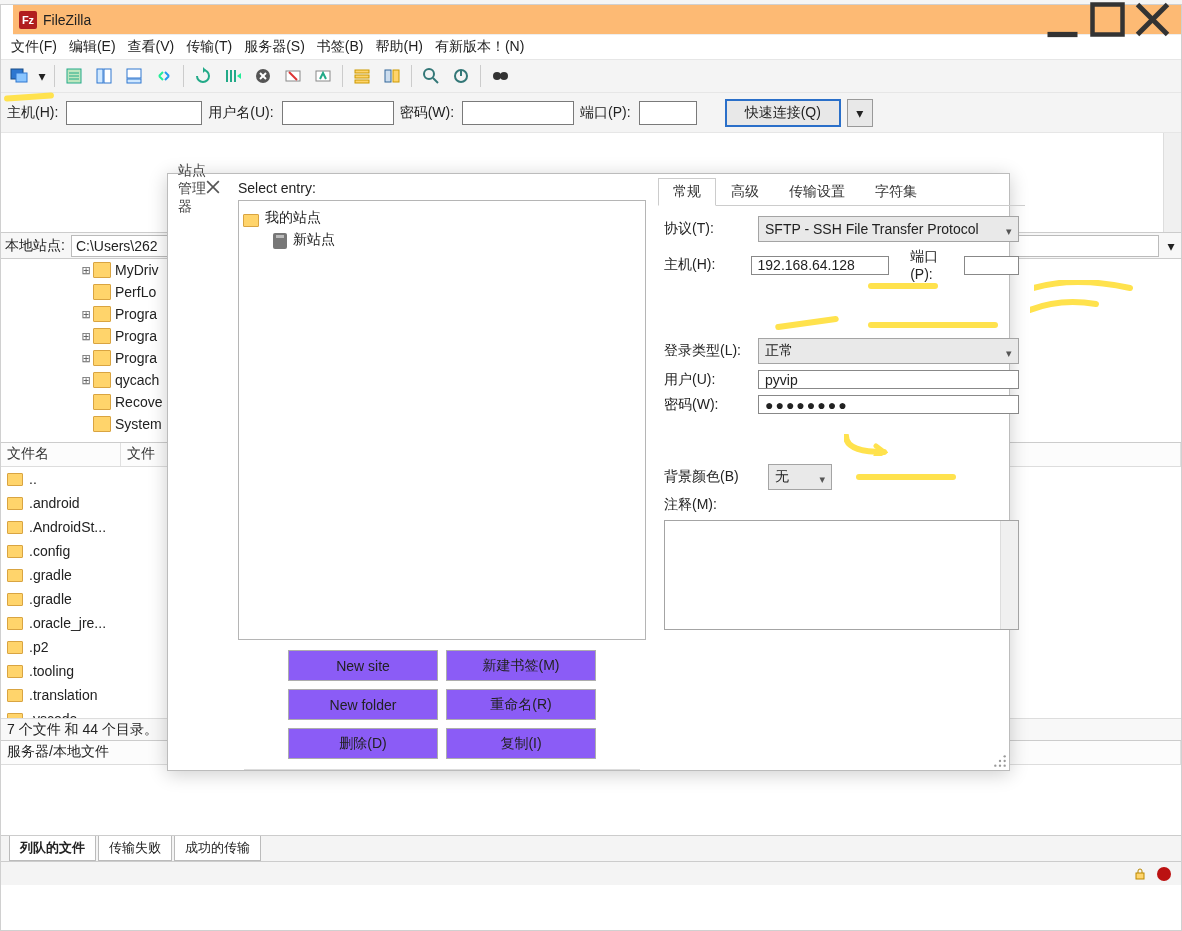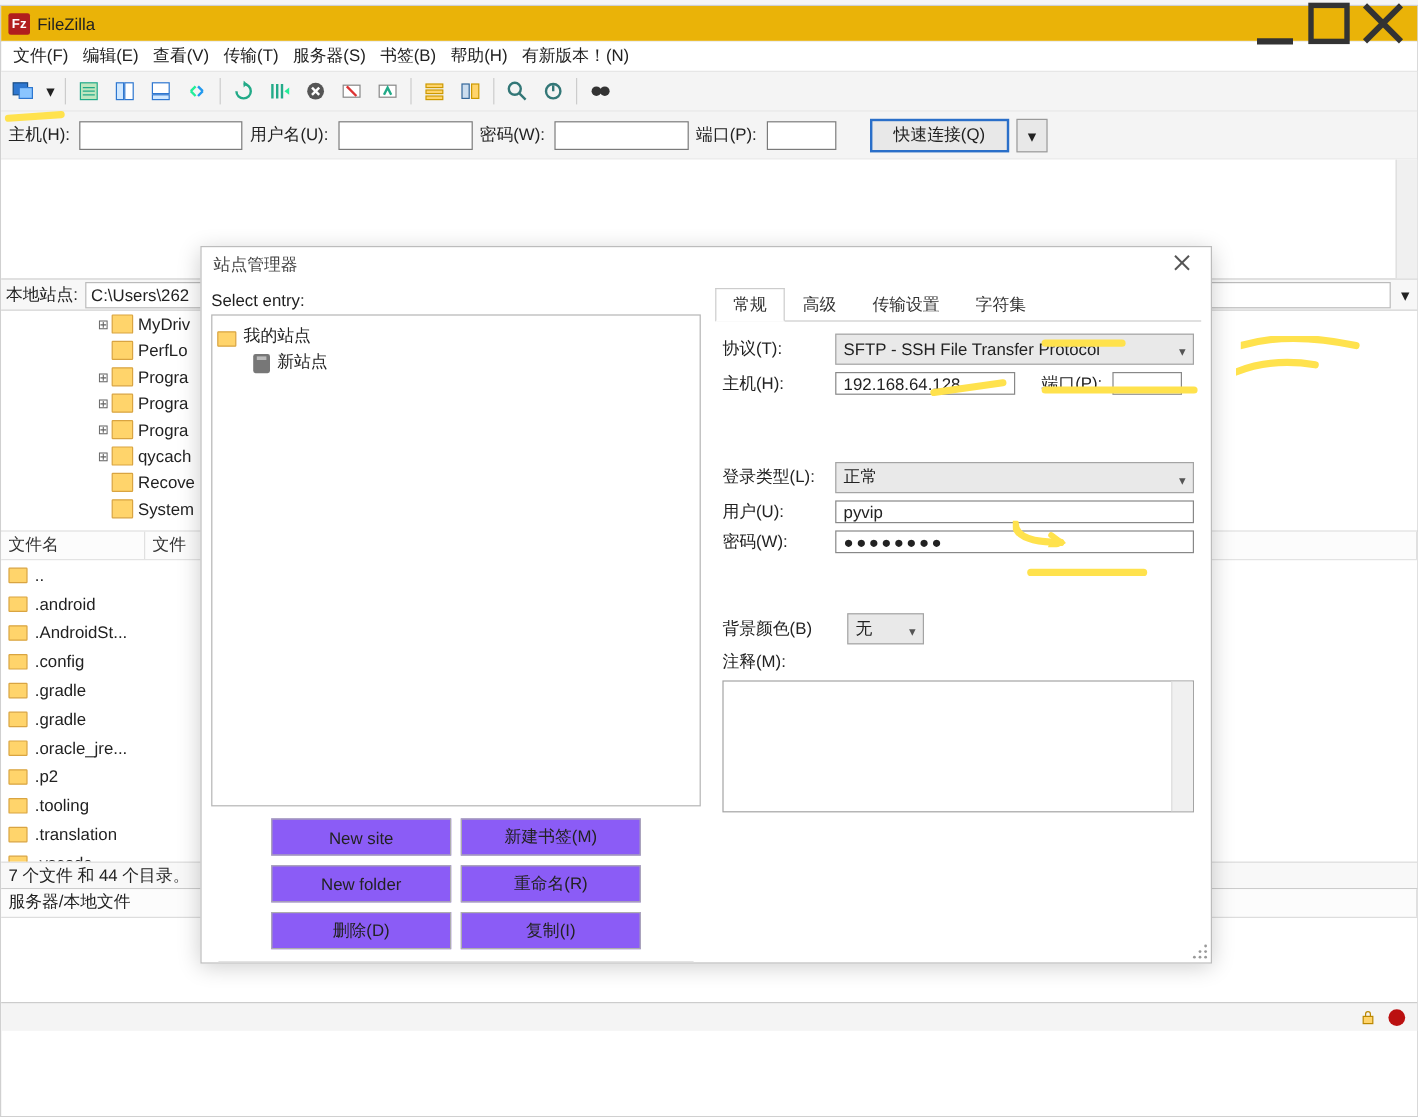--- a/index.html
+++ b/index.html
@@ -25,21 +25,21 @@
   
   .app {
     position:absolute; left:0; top:4px;
     width:1182px; height:927px;
     background:#fff;
     border:1px solid #d0d0d0;
     display:flex; flex-direction:column;
   }
   .titlebar {
     height:30px; display:flex; align-items:center;
-    padding:0 6px; background:#eab308; border-bottom:1px solid #eee;
+    padding:0 6px; background:#fdba74; border-bottom:1px solid #eee;margin-left:12px;
   }
   .fz-logo {
     width:18px; height:18px; background:#b11e1e; color:#fff;
     font-size:11px; font-weight:bold; display:flex;
     align-items:center; justify-content:center; border-radius:2px;
     margin-right:6px;
   }
   .titlebar .spacer{flex:1;}
   .win-btn {
     width:45px; height:30px; display:flex; align-items:center; justify-content:center;
@@ -142,21 +142,21 @@
   .foot-dot{width:14px;height:14px;border-radius:50%;background:#b11;display:inline-block;}
   .lock-ico{width:14px;height:14px;}
 
   
   .dialog {
     position:absolute;
     left:167px; top:173px;
     width:843px; height:598px;
     background:#fff; border:1px solid #bcbcbc;
     box-shadow:0 3px 18px rgba(0,0,0,.2);
-    display:flex; flex-direction:column;margin-top:32px;
+    display:flex; 
   }
   .dlg-title{
     height:30px; display:flex; align-items:center; padding:0 10px;
     color:#444;
   }
   .dlg-title .spacer{flex:1;}
   .dlg-close{width:28px; text-align:center; color:#555; font-size:16px;}
   .dlg-body{flex:1; display:flex; padding:4px 8px 0 8px; gap:12px;}
   .dlg-left{width:408px; display:flex; flex-direction:column;}
   .sel-label{padding:2px 0 4px 0;}
@@ -515,20 +515,25 @@
 
   <div class="queue-header">
     <div class="col" style="width:186px">服务器/本地文件</div>
     <div class="col" style="width:48px">方向</div>
     <div class="col" style="width:214px">远程文件</div>
     <div class="col" style="width:50px">大小</div>
     <div class="col" style="width:60px">优先级</div>
     <div class="col" style="flex:1">状态</div>
   </div>
   <div class="queue-body"></div>
+  <div class="queue-tabs">
+    <div class="qtab active">列队的文件</div>
+    <div class="qtab">传输失败</div>
+    <div class="qtab">成功的传输</div>
+  </div>
   <div class="status-foot">
 
     <svg class="lock-ico" viewBox="0 0 14 14">
         <rect x="3" y="6" width="8" height="6" fill="#ffd46b" stroke="#b80"></rect>
         <path d="M5 6 v-2 a2 2 0 0 1 4 0 v2" fill="none" stroke="#b80"></path>
       </svg>
     <span class="foot-dot"></span>
   </div>
 </div>
 

